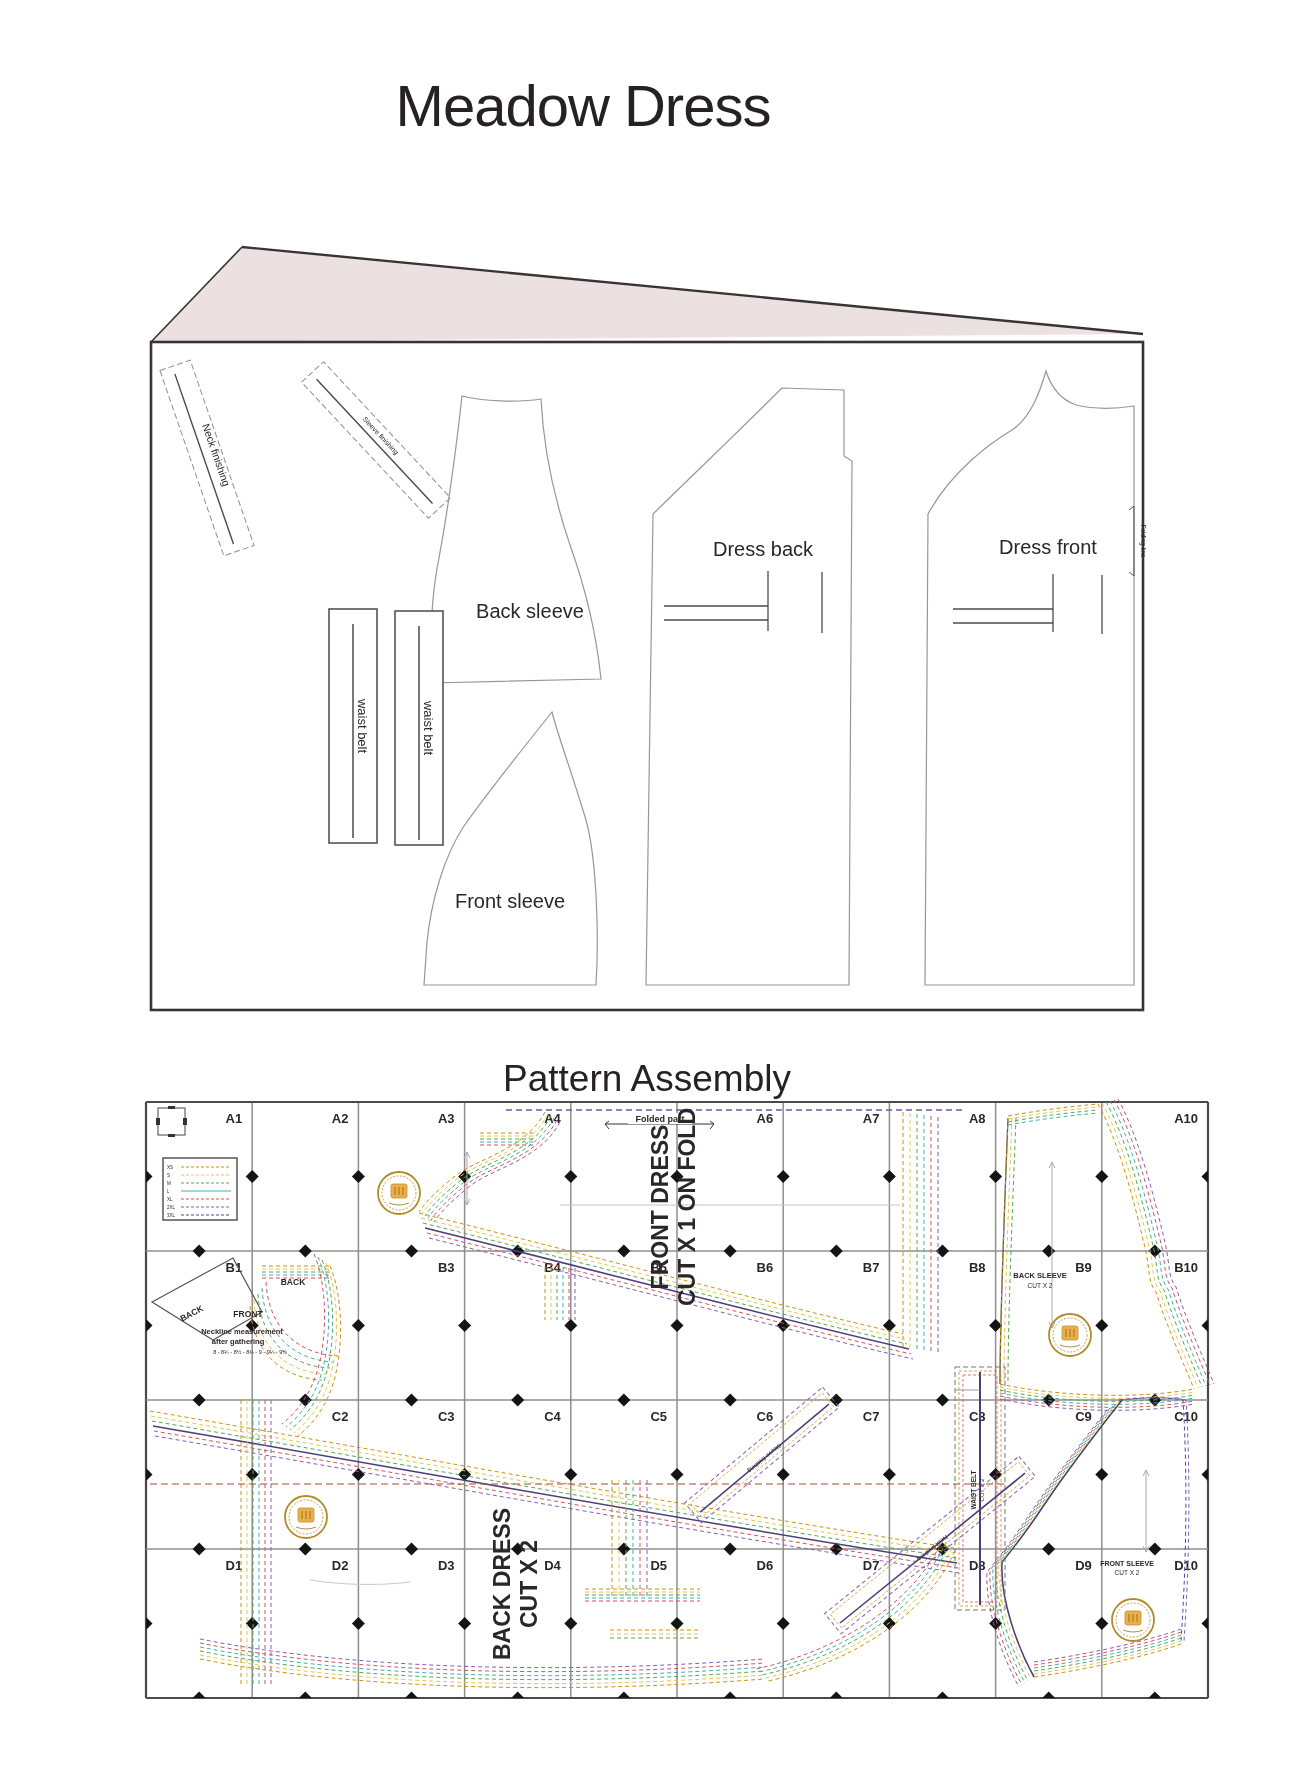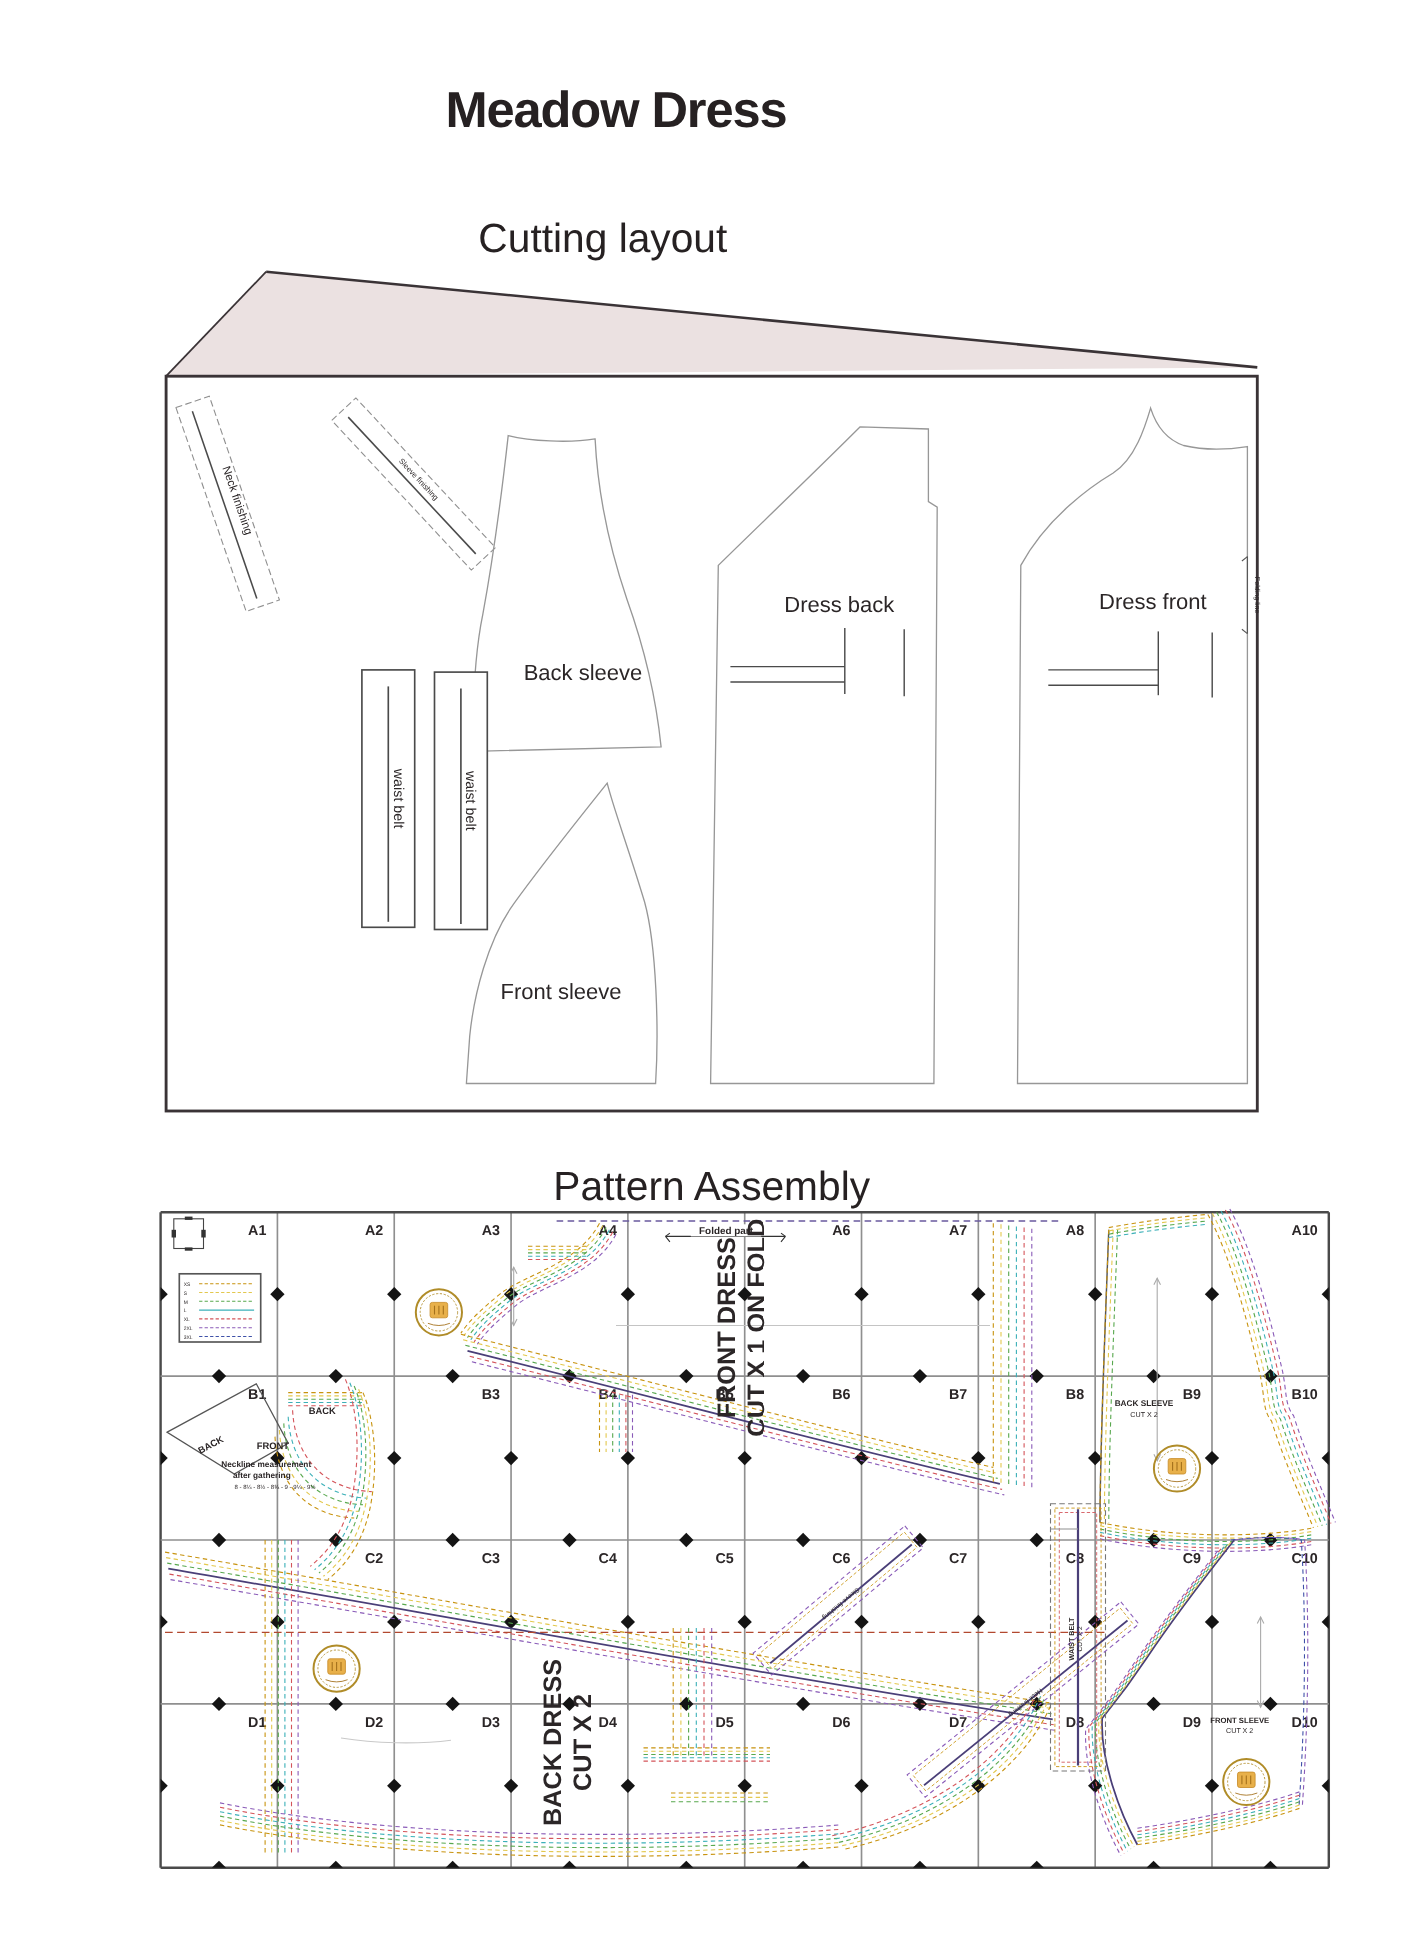--- a/index.html
+++ b/index.html
@@ -1,32 +1,31 @@
 <!DOCTYPE html>
 <html><head>
 <meta charset="utf-8">
 <style>
   html,body{margin:0;padding:0;background:#ffffff;}
   body{font-family:"Liberation Sans",sans-serif;color:#272223;}
   .page{position:relative;width:1290px;height:1770px;background:#fff;overflow:hidden;}
-  .page-title{position:absolute;left:560px;top:72px;transform:translateX(-50%);
-    font-size:46px;font-weight:700;letter-spacing:-1px;color:#262122;white-space:nowrap;}
+  .page-title{position:absolute;left:583px;top:72px;transform:translateX(-50%);
+    font-size:58px;font-weight:400;letter-spacing:-1px;color:#262122;white-space:nowrap;}
   .sec-h{position:absolute;transform:translateX(-50%);font-size:37px;font-weight:400;color:#262122;white-space:nowrap;}
   .cut-h{left:548px;top:196px;}
   .asm-h{left:647px;top:1058px;}
   svg{position:absolute;font-family:"Liberation Sans",sans-serif;}
   svg text{fill:#2b2627;}
 </style>
 </head>
 <body>
 
 <div class="page">
 
   <div class="page-title">Meadow Dress</div>
-  <div class="sec-h cut-h">Cutting layout</div>
   <div class="sec-h asm-h">Pattern Assembly</div>
 
   <svg id="cut" style="left:130px;top:230px;width:1020px;height:790px" viewBox="130 230 1020 790">
 
     <polygon points="242,247 1143,334 151,342" fill="#ebe1e1"></polygon>
     <line x1="242" y1="247" x2="1143" y2="334" stroke="#3a3336" stroke-width="2.4"></line>
     <line x1="242" y1="247" x2="151" y2="342" stroke="#3a3336" stroke-width="1.6"></line>
 
     <rect x="151" y="342" width="992" height="668" fill="#ffffff" stroke="#3a3336" stroke-width="2.6"></rect>
 

